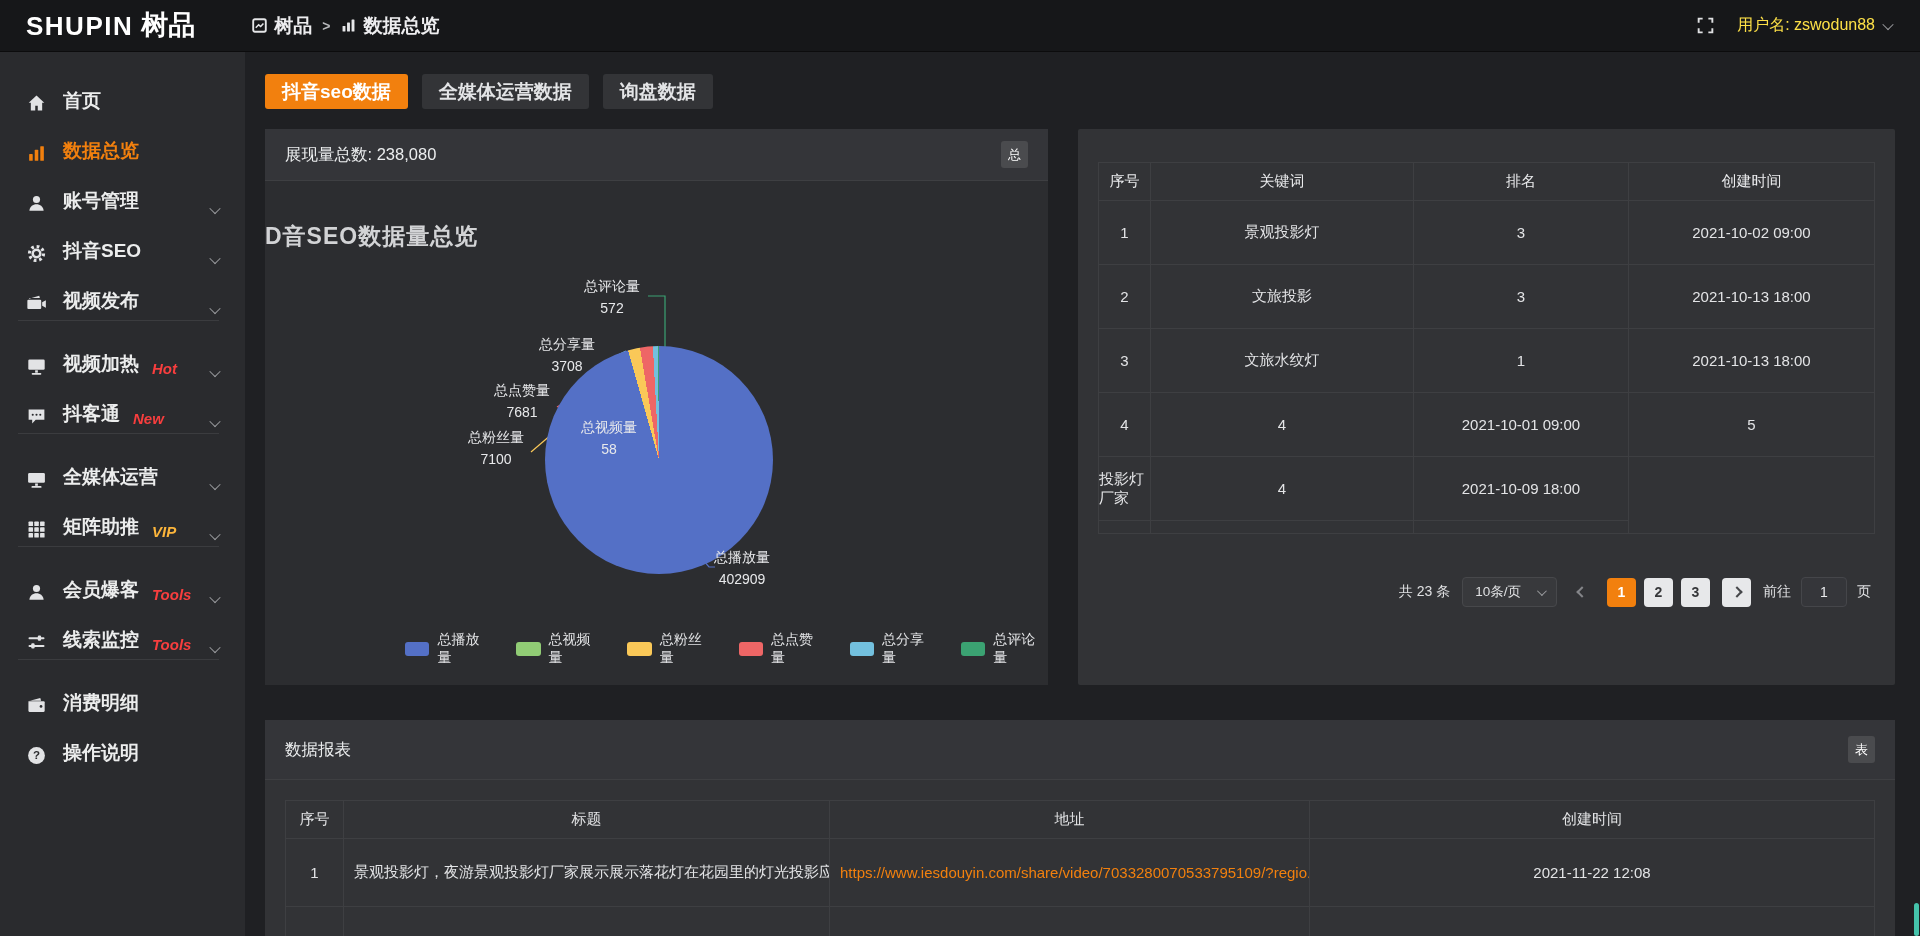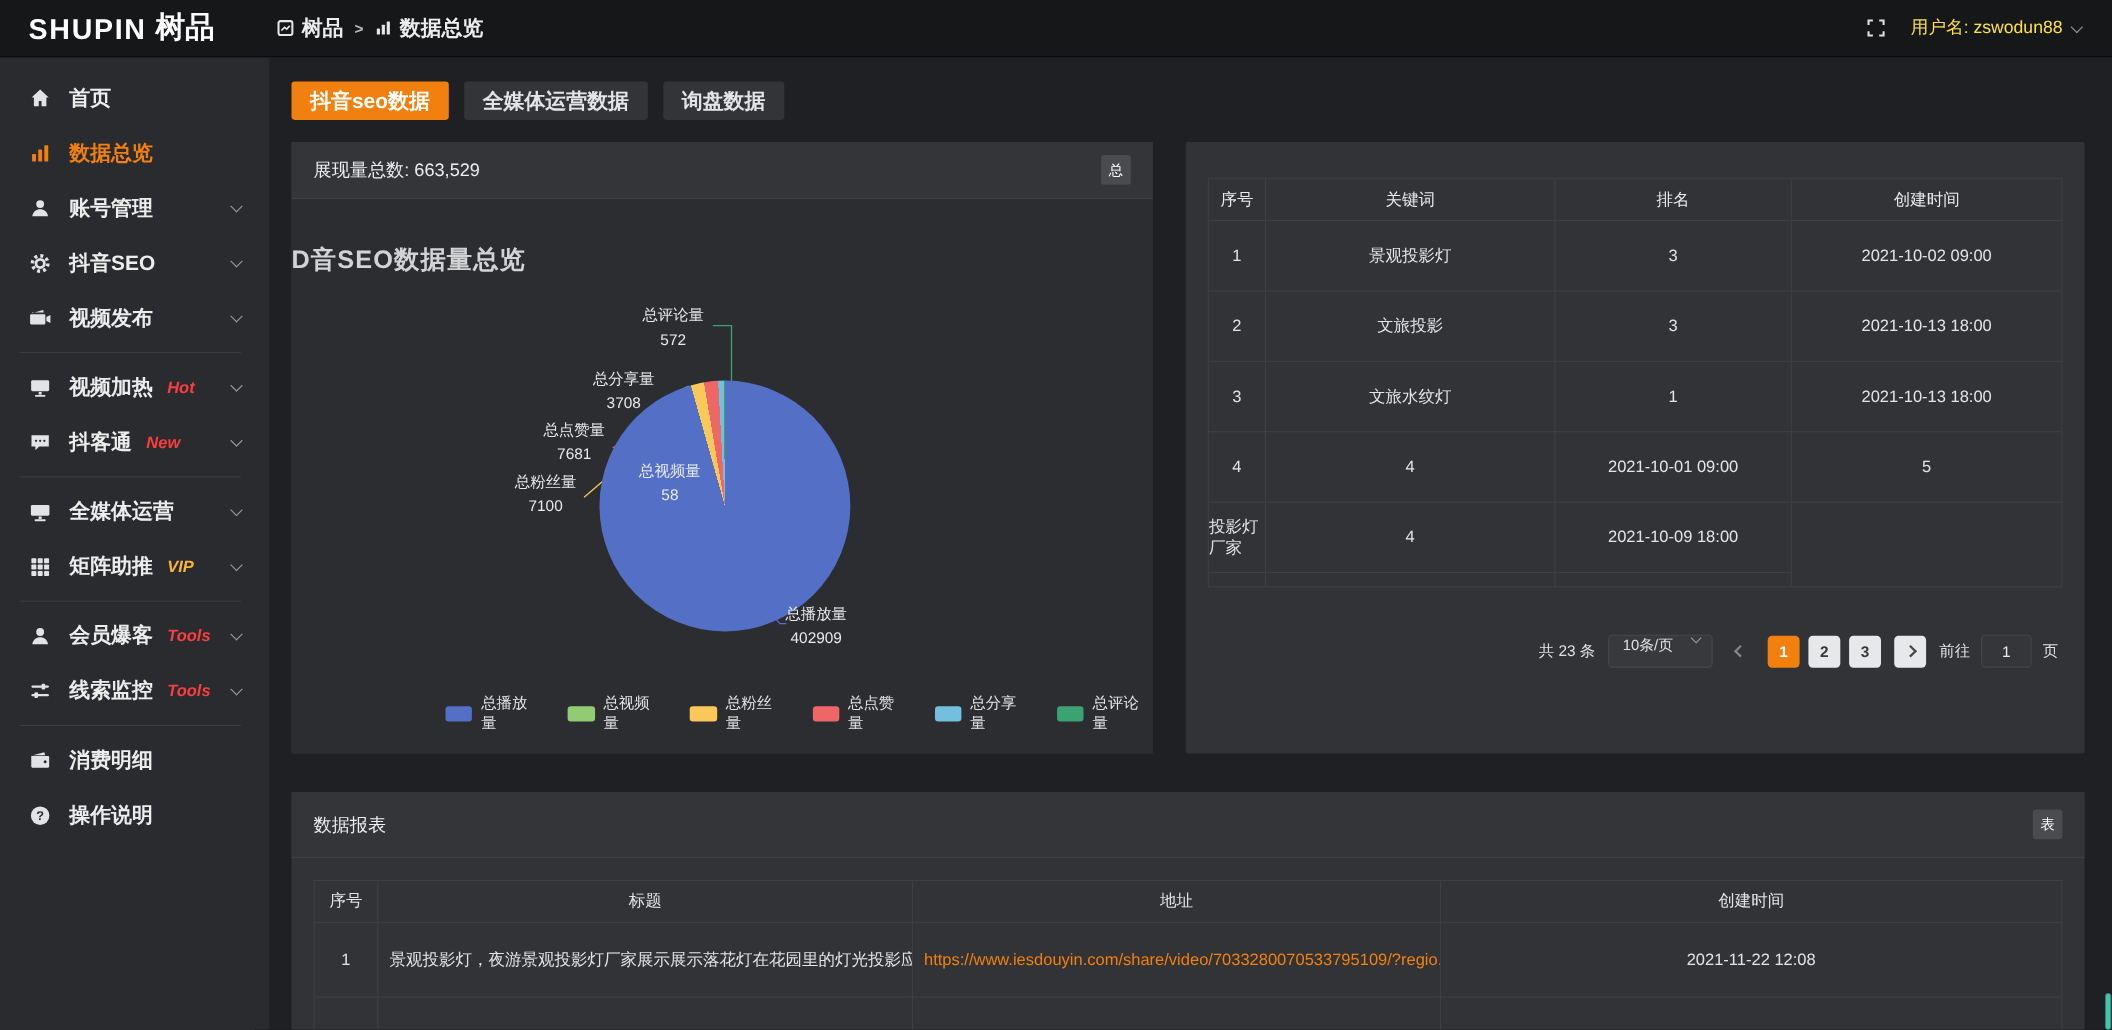--- a/index.html
+++ b/index.html
@@ -22,21 +22,21 @@
   .crumb .icon{ display:inline-flex; width:17px; height:17px;}
   .crumb-sep{ color:#b9babd; font-size:14px; font-weight:700;}
   .header-right{ margin-left:auto; display:flex; align-items:center; gap:22px; color:#fde047; font-size:16px;}
   .fullscreen-btn{ width:19px; height:19px; display:inline-flex; cursor:pointer;}
   .user-entry{ display:flex; align-items:center; gap:9px; cursor:pointer;}
   .chev-down{ width:8px; height:8px; border-right:1.7px solid #9a9b9e; border-bottom:1.7px solid #9a9b9e;
     transform:rotate(45deg) translate(-1px,-1px); display:inline-block;}
   
   .layout{ display:flex; height:884px; }
   .sidebar{ width:245px; background:var(--side-bg); padding-top:12px; flex:none;}
-  .side-item{ height:50px; display:flex; align-items:center; padding-left:26px; cursor:pointer;}
+  .side-item{ height:50px; display:flex; align-items:flex-end; padding-left:26px; cursor:pointer;}
   .side-item .icon{ width:21px; height:21px; margin-right:16px; display:inline-flex;}
   .side-label{ font-size:19px; font-weight:600; color:#eceded;}
   .side-item.active .side-label{ color:var(--accent);}
   .side-tag{ margin-left:13px; font-style:italic; font-weight:700; font-size:15px;}
   .side-tag.red{ color:var(--red);} .side-tag.gold{ color:var(--gold);}
   .side-item .chev-down{ margin-left:auto; margin-right:26px;}
   .side-divider{ height:1px; background:#3b3c3f; margin:6px 26px 6px 18px;}
   
   .main{ flex:1; padding:22px 25px 0 20px; overflow:hidden;}
   .tabs{ display:flex; gap:14px; margin-bottom:20px;}
@@ -72,21 +72,21 @@
   .rank-table{ display:grid; grid-template-columns:52px 263px 215px 1fr;
     border:1px solid var(--border);}
   .rt-cell{ border-right:1px solid var(--border); border-bottom:1px solid var(--border);
     display:flex; align-items:center; justify-content:center; font-size:15px; color:#e3e4e6;}
   .rt-cell:nth-child(4n){ border-right:none;}
   .rt-head{ height:38px; color:#eaebed;}
   .rt-data{ height:64px;}
   .rt-partial{ height:12px; border-bottom:none;}
   .pagination{ margin-top:auto; display:flex; align-items:center; justify-content:flex-end;
     gap:12px; font-size:14px; color:#dfe0e2; padding-right:4px;}
-  .pg-size{ display:flex; gap:16px; padding:0 12px; height:30px;
+  .pg-size{ display:flex; align-items:center; gap:16px; padding:0 12px; height:30px;
     background:#38393c; border:1px solid #47484b; border-radius:4px; font-size:13.5px; cursor:pointer;}
   .chev-sm{ width:7px; height:7px; border-right:1.6px solid #9a9b9e; border-bottom:1.6px solid #9a9b9e;
     transform:rotate(45deg) translateY(-2px);}
   .pg-prev{ width:26px; height:30px; display:flex; align-items:center; justify-content:center; cursor:pointer;}
   .arr-left{ width:8px; height:8px; border-left:2px solid #85868a; border-bottom:2px solid #85868a;
     transform:rotate(45deg);}
   .arr-right{ width:8px; height:8px; border-right:2px solid #46474a; border-top:2px solid #46474a;
     transform:rotate(45deg);}
   .pg-pages{ display:flex; gap:8px;}
   .pg-num{ width:29px; height:29px; border-radius:4px; background:#e7e8ea; color:#36373a;
@@ -321,21 +321,21 @@
   <main class="main">
     <div class="tabs" id="tabs">
         <button class="tab active">抖音seo数据</button>
         <button class="tab">全媒体运营数据</button>
         <button class="tab">询盘数据</button>
       </div>
 
     <div class="panels-row">
       <section class="panel chart-panel">
         <div class="panel-header">
-          <span>展现量总数: 663,529</span>
+          <span>展现量总数: 238,080</span>
           <button class="corner-btn">总</button>
         </div>
         <div class="chart-body" id="chart-body">
           <div class="chart-title">D音SEO数据量总览</div>
           <svg id="leader-lines" width="783" height="504">
               <polyline points="433,373 444,386 450,386" fill="none" stroke="#5470c6" stroke-width="1.2"></polyline>
               <polyline points="266,271 356,194" fill="none" stroke="#fac858" stroke-width="1.2"></polyline>
               <polyline points="292,226 362,185" fill="none" stroke="#ee6666" stroke-width="1.2"></polyline>
               <polyline points="337,182 361,170" fill="none" stroke="#73c0de" stroke-width="1.2"></polyline>
               <polyline points="383,115 400,115 400,166" fill="none" stroke="#3ba272" stroke-width="1.2"></polyline>

